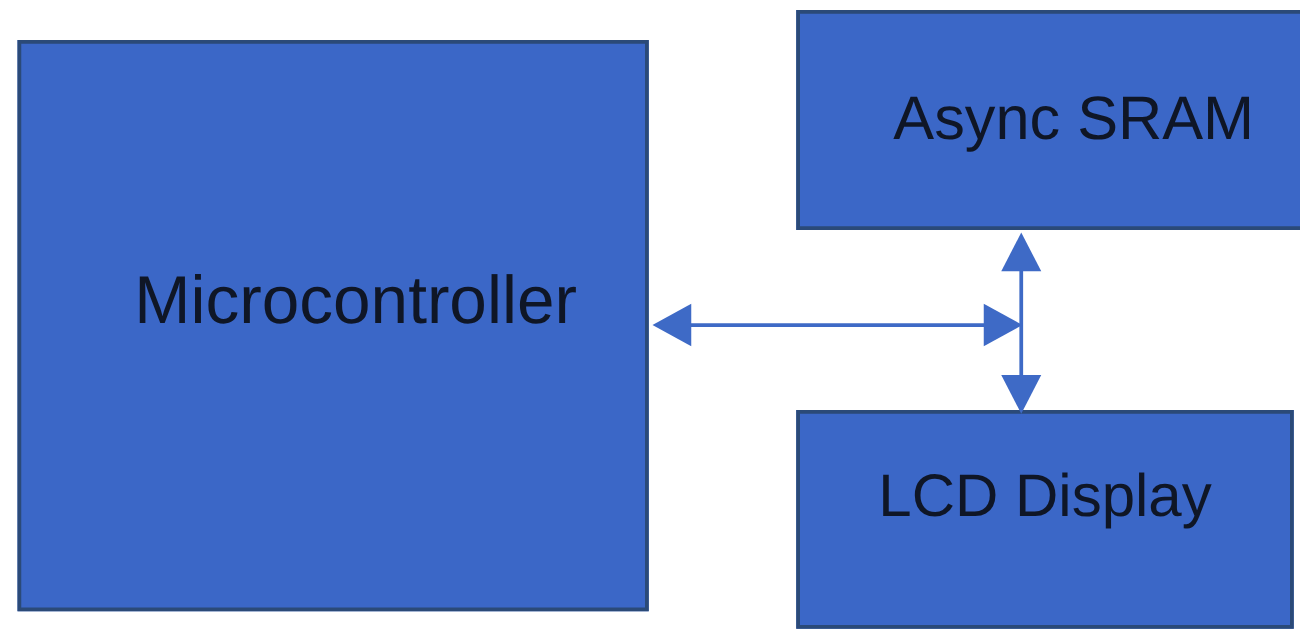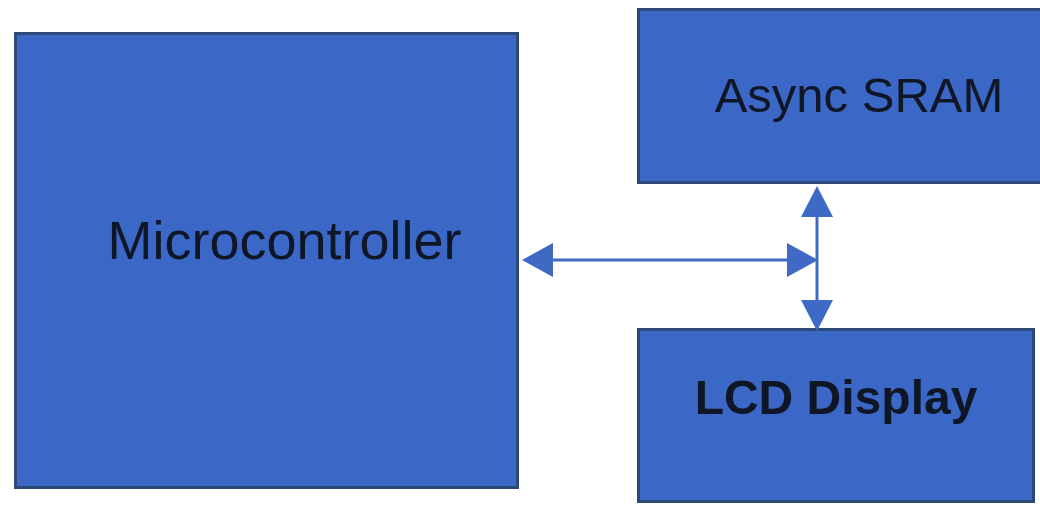--- a/index.html
+++ b/index.html
@@ -47,21 +47,20 @@
   }
   #lcd-box {
     left: 637px;
     top: 328px;
     width: 398px;
     height: 175px;
     font-size: 48px;
   }
   #lcd-box .label {
     transform: translateY(-18px);
-    font-weight: bold;
   }
   .label {
     white-space: nowrap;
   }
   #arrow-layer {
     position: absolute;
     left: 0;
     top: 0;
     width: 1040px;
     height: 513px;

